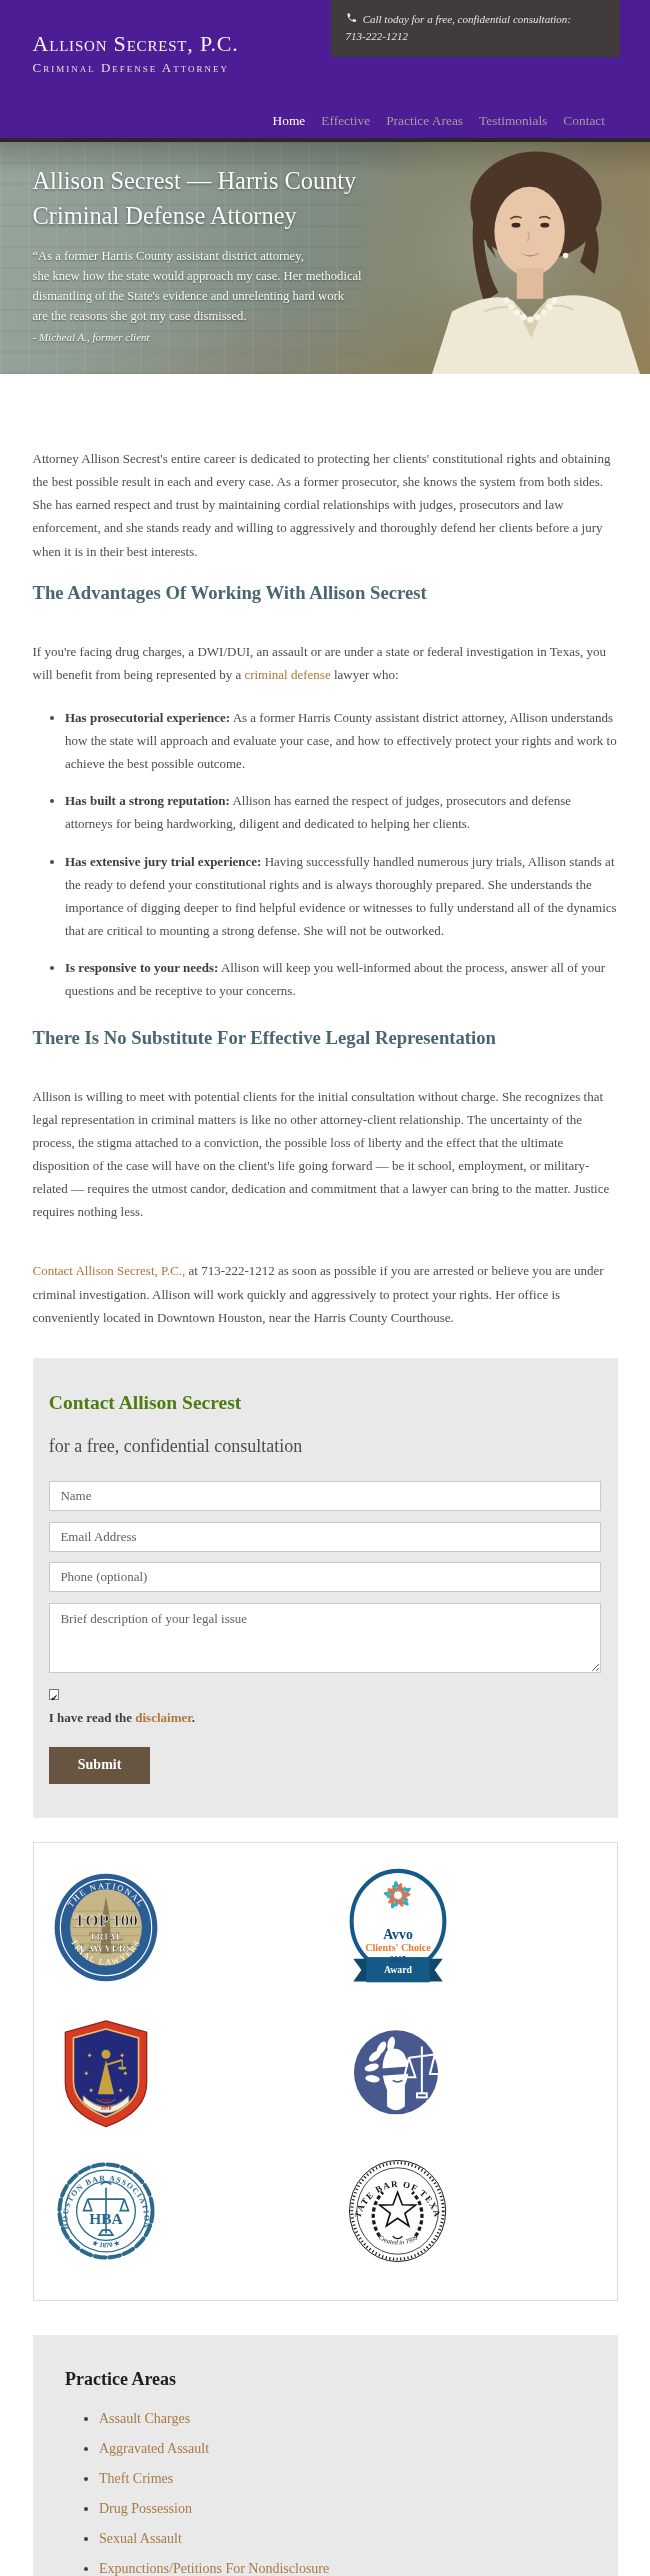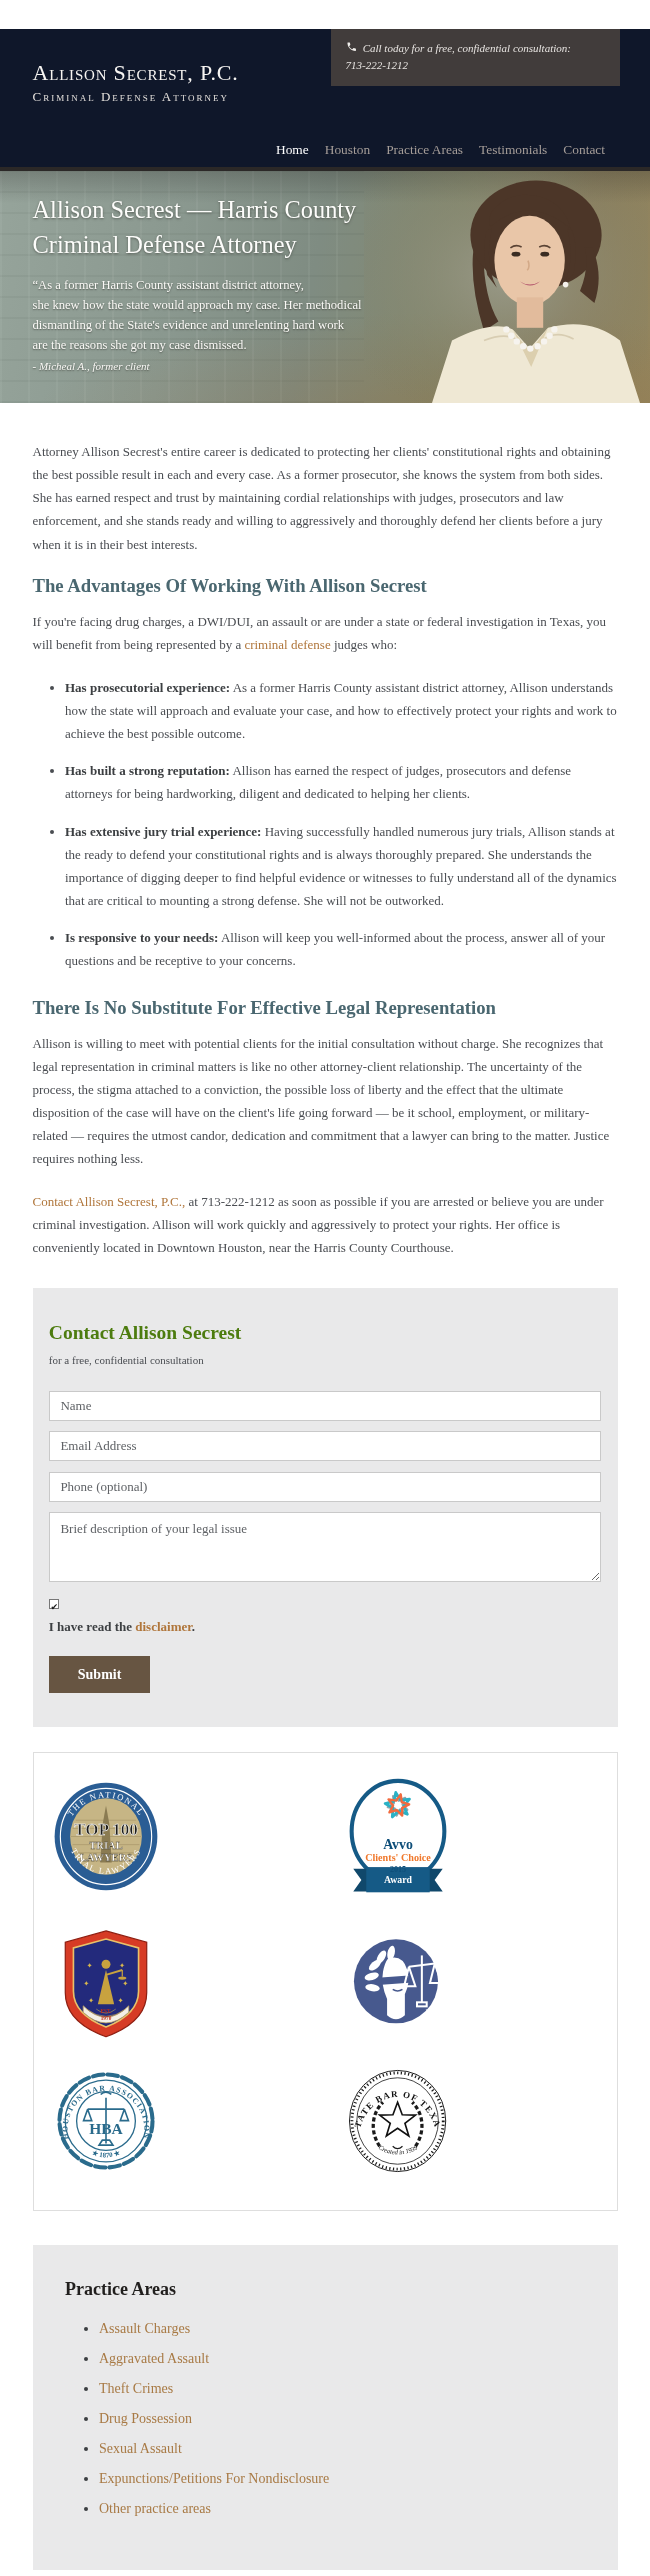--- a/index.html
+++ b/index.html
@@ -1,20 +1,20 @@
 <!DOCTYPE html>
 <html style="font-size:13px"><head>
 <meta charset="utf-8">
 <style>
   * { margin:0; padding:0; box-sizing:border-box; }
   html,body { background:#ffffff; }
   body { width:650px; font-family:"Liberation Serif", serif; color:#4a4d52; }
 
   
-  .site-header { position:relative; background:#0f172a; height:138px;margin-top:29px; }
+  .site-header { position:relative; background:#4c1d95; height:138px; }
   .phonebox { position:absolute; top:0; right:30px; width:289px; background:#413c3b;
               padding:10.6px 14.6px 11.4px 14.6px; color:#e7e4e1; font-style:italic; font-size:11px; line-height:1.6; }
   .phonebox .ph-row { display:flex; align-items:flex-start; gap:5.7px; }
   .phonebox svg { flex:0 0 auto; margin-top:1.6px; }
   .logo { position:absolute; left:32.5px; top:31px; }
   .logo-title { font-variant:small-caps; font-size:22px; color:#f7f5f2; letter-spacing:0.8px; line-height:1.15; }
   .logo-sub { font-variant:small-caps; font-size:13px; color:#e4e0dc; letter-spacing:2px; margin-top:3.3px; }
   .main-nav { position:absolute; right:45px; bottom:9px; display:flex; gap:16px; }
   .main-nav a { font-size:13.4px; color:#a59d98; text-decoration:none; cursor:pointer; }
   .main-nav a.active { color:#ffffff; }
@@ -31,31 +31,31 @@
                      linear-gradient(180deg, rgba(30,30,28,.25) 0%, rgba(0,0,0,0) 14%); }
   .portrait { position:absolute; right:0; top:0; height:100%; }
   .hero h1 { position:absolute; left:32.5px; top:21px; color:#fdfdfb; font-weight:400;
              font-size:24.4px; line-height:1.45; text-shadow:0 0.8px 2.4px rgba(40,40,35,.55); }
   .quote { position:absolute; left:32.5px; top:104px; color:#fbfaf7; font-size:12.6px; line-height:1.6;
            text-shadow:0 0.8px 1.6px rgba(40,40,35,.6); }
   .quote .attr { font-style:italic; font-size:11px; margin-top:2.4px; }
 
   
   main { padding:37px 32.5px 0 32.5px; }
-  .body-p { font-size:13px; line-height:1.78; color:#4a4d52; margin-bottom:19.5px; }
+  .body-p { font-size:13px; line-height:1.78; color:#4a4d52; margin-bottom:19.5px;margin-top:36px; }
   main h2 { color:#4a6770; font-size:18.7px; font-weight:700; margin:6.5px 0 13px 0; }
   .tlink { color:#b0763b; text-decoration:none; cursor:pointer; }
   ul.adv { margin:3.3px 0 24.4px 32.5px; }
   ul.adv li { font-size:13px; line-height:1.78; margin-bottom:14px; color:#4a4d52; }
   ul.adv li strong { color:#3c3f42; }
 
   
   .form-box { background:#e9e9ea; margin:29px 32.5px 0 32.5px; padding:34px 16.3px 34px 16.3px; }
   .form-box h3 { color:#4d7c0f; font-size:19.5px; font-weight:700; }
-  .form-sub { font-size:11px; color:#4a4d52; margin-top:10px; margin-bottom:24.4px; }
+  .form-sub { font-size:18px; color:#4a4d52; margin-top:22px; margin-bottom:24.4px; }
   .f-input { display:block; width:100%; height:30px; border:0.8px solid #c9c9c9; background:#fff;
              margin-bottom:10.6px; padding:0 10.6px; font-family:"Liberation Serif", serif; font-size:13px; color:#444; }
   .f-area { display:block; width:100%; height:70px; border:0.8px solid #c9c9c9; background:#fff;
             padding:7.3px 10.6px; font-family:"Liberation Serif", serif; font-size:13px; color:#444; resize:vertical; }
   .f-input::placeholder, .f-area::placeholder { color:#5f6266; opacity:1; }
   .chk-row { display:flex; align-items:flex-start; gap:9.8px; margin-top:13px; font-size:13px;flex-direction:column; }
   .chk { position:relative; width:10.6px; height:10.6px; border:0.8px solid #777; background:#fff; margin-top:3.3px; cursor:pointer; }
   .chk::after { content:"✔"; position:absolute; left:0.8px; top:2.4px; font-size:9px; color:#1c1c1c; }
   .chk-label { font-weight:700; color:#3c3f42; }
   .submit-btn { margin-top:21px; background:#675542; color:#ffffff; border:none; cursor:pointer;
@@ -94,21 +94,21 @@
       <span>Call today for a free, confidential consultation:</span>
     </div>
     <div>713-222-1212</div>
   </div>
   <div class="logo">
     <div class="logo-title">Allison Secrest, P.C.</div>
     <div class="logo-sub">Criminal Defense Attorney</div>
   </div>
   <nav class="main-nav">
     <a class="active">Home</a>
-    <a>Houston</a>
+    <a>Effective</a>
     <a>Practice Areas</a>
     <a>Testimonials</a>
     <a>Contact</a>
   </nav>
 </header>
 
 <section class="hero">
   <div class="hero-columns"></div>
   <div class="hero-vignette"></div>
   <svg class="portrait" width="288" height="236" viewBox="0 0 355 290">
@@ -157,21 +157,21 @@
     <div>dismantling of the State's evidence and unrelenting hard work</div>
     <div>are the reasons she got my case dismissed.</div>
     <div class="attr">- Micheal A., former client</div>
   </div>
 </section>
 
 <main>
   <p class="body-p">Attorney Allison Secrest's entire career is dedicated to protecting her clients' constitutional rights and obtaining the best possible result in each and every case.  As a former prosecutor, she knows the system from both sides.  She has earned respect and trust by maintaining cordial relationships with judges, prosecutors and law enforcement, and she stands ready and willing to aggressively and thoroughly defend her clients before a jury when it is in their best interests.</p>
 
   <h2>The Advantages Of Working With Allison Secrest</h2>
-  <p class="body-p"><span>If you're facing drug charges, a DWI/DUI, an assault or are under a state or federal investigation in Texas, you will benefit from being represented by a </span><a class="tlink">criminal defense</a><span> judges who:</span></p>
+  <p class="body-p"><span>If you're facing drug charges, a DWI/DUI, an assault or are under a state or federal investigation in Texas, you will benefit from being represented by a </span><a class="tlink">criminal defense</a><span> lawyer who:</span></p>
 
   <ul class="adv">
     <li><strong>Has prosecutorial experience:</strong><span> As a former Harris County assistant district attorney, Allison understands how the state will approach and evaluate your case, and how to effectively protect your rights and work to achieve the best possible outcome.</span></li>
     <li><strong>Has built a strong reputation:</strong><span> Allison has earned the respect of judges, prosecutors and defense attorneys for being hardworking, diligent and dedicated to helping her clients.</span></li>
     <li><strong>Has extensive jury trial experience:</strong><span> Having successfully handled numerous jury trials, Allison stands at the ready to defend your constitutional rights and is always thoroughly prepared.  She understands the importance of digging deeper to find helpful evidence or witnesses to fully understand all of the dynamics that are critical to mounting a strong defense.  She will not be outworked.</span></li>
     <li><strong>Is responsive to your needs:</strong><span> Allison will keep you well-informed about the process, answer all of your questions and be receptive to your concerns.</span></li>
   </ul>
 
   <h2>There Is No Substitute For Effective Legal Representation</h2>
   <p class="body-p">Allison is willing to meet with potential clients for the initial consultation without charge.  She recognizes that legal representation in criminal matters is like no other attorney-client relationship.  The uncertainty of the process, the stigma attached to a conviction, the possible loss of liberty and the effect that the ultimate disposition of the case will have on the client's life going forward — be it school, employment, or military-related — requires the utmost candor, dedication and commitment that a lawyer can bring to the matter.  Justice requires nothing less.</p>

